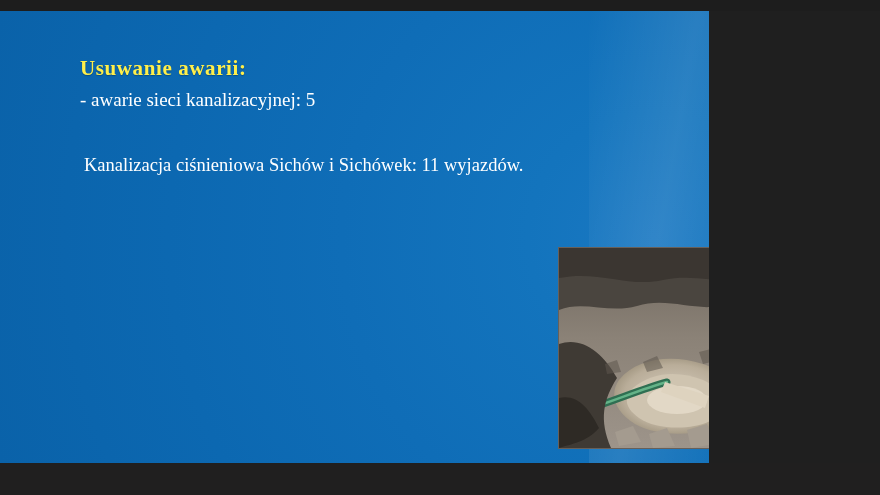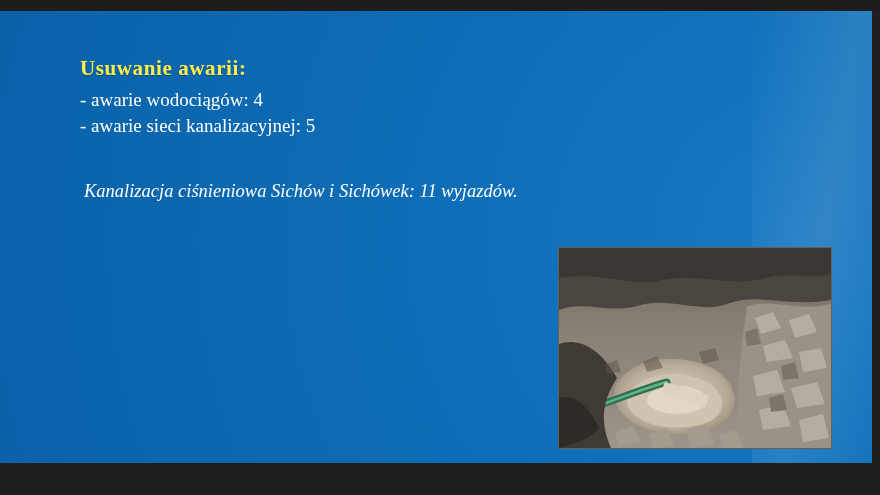--- a/index.html
+++ b/index.html
@@ -30,21 +30,21 @@
     position: absolute;
     bottom: 0; left: 0;
     width: 880px;
     height: 32px;
     background: #201f1f;
   }
   .slide {
     position: absolute;
     top: 11px;
     left: 0;
-    width: 872px;
+    width: 709px;
     height: 452px;
     background: radial-gradient(circle at 92% 50%, #1a78c2 0%, #1374bd 18%, #0f6db7 45%, #0c68b1 70%, #0a62a9 100%);
     overflow: hidden;
   }
   .slide::after {
     content: "";
     position: absolute;
     top: 0; right: 0;
     width: 120px;
     height: 100%;
@@ -70,21 +70,20 @@
   .bullet {
     font-family: "Liberation Serif", serif;
     font-size: 19px;
     color: #ffffff;
     line-height: 1.38;
     margin: 0;
     white-space: nowrap;
   }
   .note {
     font-family: "Liberation Serif", serif;
-    font-style: italic;
     font-size: 18.5px;
     color: #ffffff;
     margin: 42px 0 0 4px;
     white-space: nowrap;
   }
   .photo {
     position: absolute;
     left: 558px;
     top: 236px;
     width: 272px;
@@ -100,21 +99,20 @@
 <body>
 
 <div class="slide-wrap">
 
   <div class="top-bar"></div>
 
   <div class="slide">
 
     <div class="text-block">
       <p class="slide-title">Usuwanie awarii:</p>
-      <p class="bullet">- awarie wodociągów: 4</p>
       <p class="bullet">- awarie sieci kanalizacyjnej: 5</p>
       <p class="note">Kanalizacja ciśnieniowa Sichów i Sichówek: 11 wyjazdów.</p>
     </div>
 
     <div class="photo">
       <svg width="272" height="200" viewBox="0 0 272 200" xmlns="http://www.w3.org/2000/svg">
         <defs>
           <linearGradient id="gsoil" x1="0" y1="0" x2="0" y2="1">
             <stop offset="0%" stop-color="#6f675e"></stop>
             <stop offset="45%" stop-color="#8b8277"></stop>

